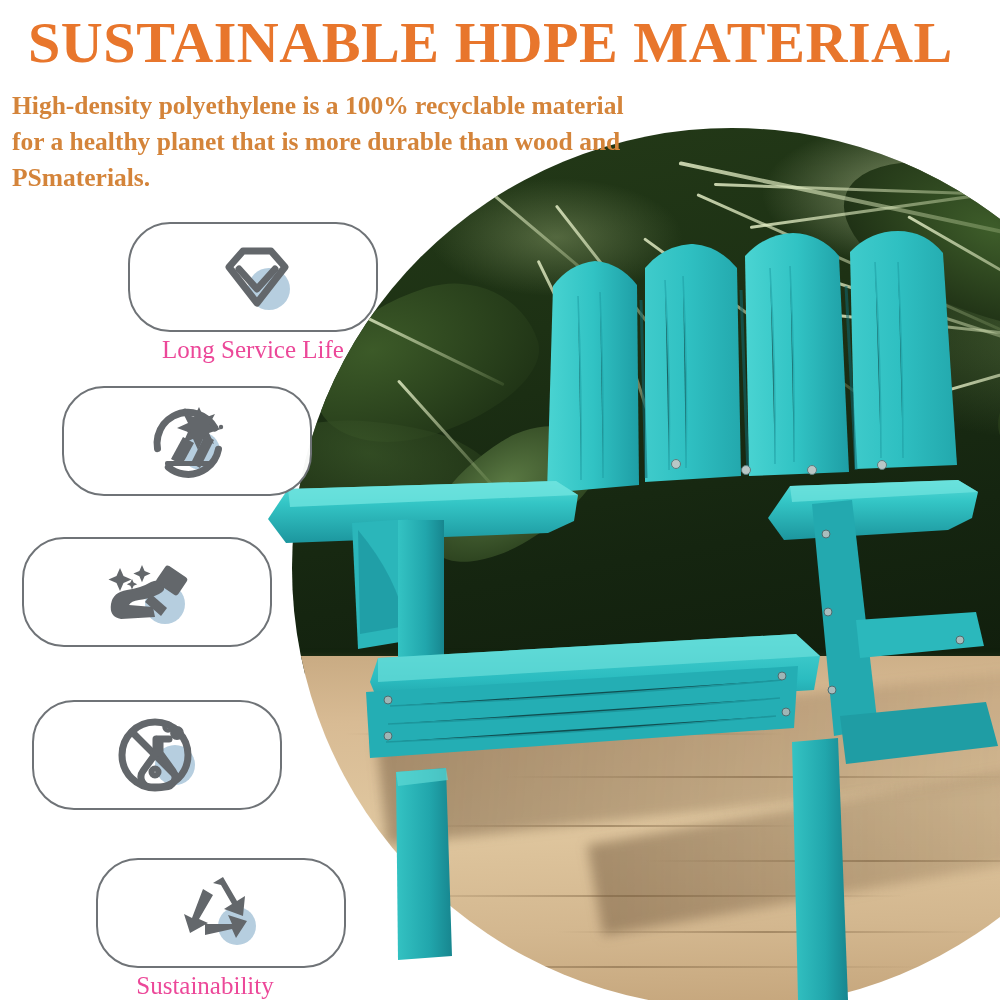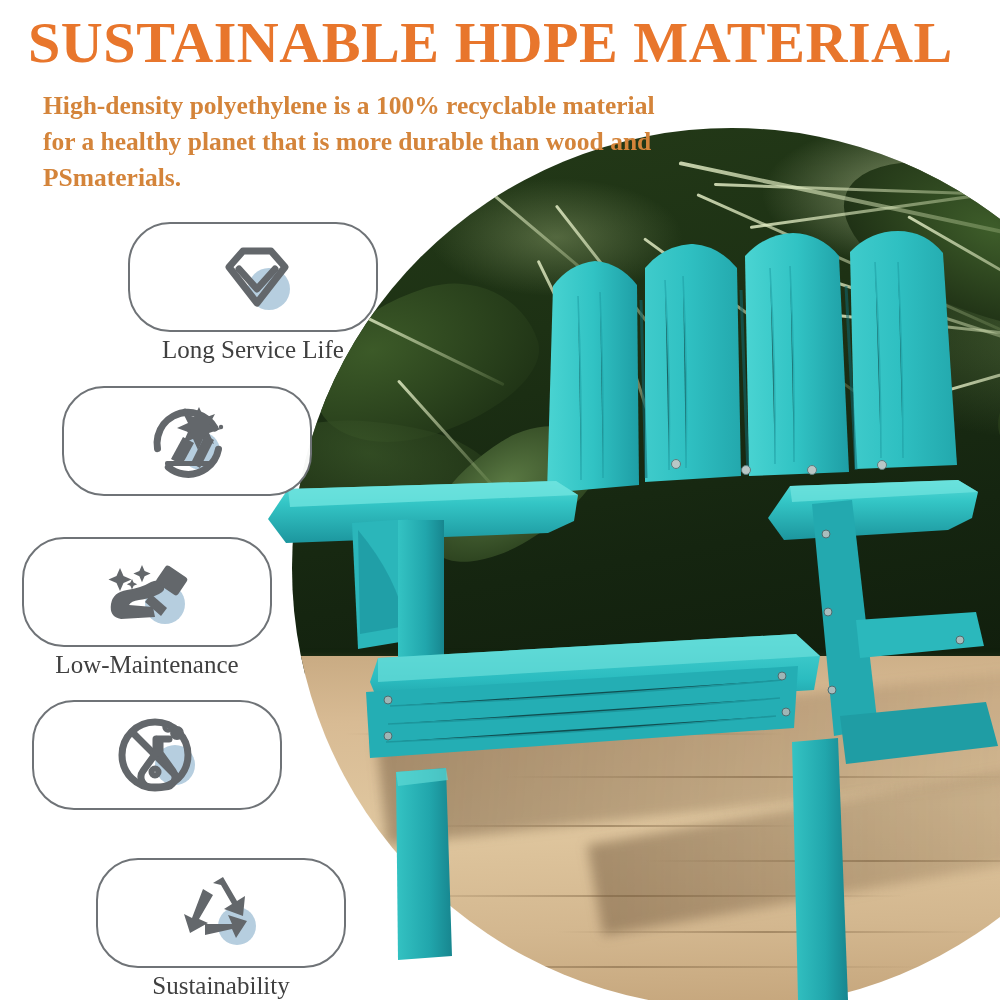--- a/index.html
+++ b/index.html
@@ -64,40 +64,40 @@
   .headline{
     position:absolute;left:28px;top:14px;z-index:6;
     font-size:57px;line-height:1.02;
     font-weight:700;letter-spacing:.5px;
     color:#E8762C;
     font-family:"Liberation Serif", serif;
     white-space:nowrap;
     transform:scaleX(1.02);transform-origin:left top;
   }
   .subtext{
-    position:absolute;left:43px;top:88px;z-index:6;
+    position:absolute;left:12px;top:88px;z-index:6;
     font-size:25.5px;line-height:1.42;
     font-weight:700;
     color:#D4843A;
     font-family:"Liberation Serif", serif;
     max-width:640px;
   }
 
   
   .badge{
     position:absolute;z-index:5;
     width:250px;height:110px;
     border:2px solid #6f7377;
     border-radius:42px;
     background:rgba(255,255,255,.97);
     box-sizing:border-box;
   }
   .badge-label{
     position:absolute;z-index:6;
-    color:#404040;
+    color:#ec4899;
     font-family:"Liberation Serif", serif;
     font-size:25px;
     font-weight:400;
     white-space:nowrap;
     text-align:center;
   }
   .icon-wrap{
     position:absolute;left:50%;top:50%;
     transform:translate(-50%,-50%);
     width:104px;height:80px;
@@ -308,21 +308,20 @@
           <path d="M25 16 l3.5 8 l8 3.5 l-8 3.5 l-3.5 8 l-3.5 -8 l-8 -3.5 l8 -3.5 z"></path>
           <path d="M47 13 l2.6 6 l6 2.6 l-6 2.6 l-2.6 6 l-2.6 -6 l-6 -2.6 l6 -2.6 z"></path>
           <path d="M37 27 l1.6 3.6 l3.6 1.6 l-3.6 1.6 l-1.6 3.6 l-1.6 -3.6 l-3.6 -1.6 l3.6 -1.6 z"></path>
         </g>
         <path class="solid" d="M16 52 q2 -12 16 -14 q14 -2 24 -8 q8 -4 12 2 q4 6 -4 10 q-10 5 -20 6 q-8 1 -10 5 l24 2 l2 10 l-34 2 q-12 -2 -10 -15 z"></path>
         <rect class="solid" x="64" y="18" width="26" height="21" rx="3" transform="rotate(34 77 28)"></rect>
         <path class="solid" d="M56 42 l16 14 l-6 8 l-16 -14 z"></path>
       </svg>
     </div>
   </div>
-  <div class="badge-label" style="left:22px;top:651px;width:250px;">Low-Maintenance</div>
 
   <div class="badge" style="left:32px;top:700px;">
     <div class="icon-wrap">
       <svg viewBox="0 0 104 80">
         <circle class="accent" cx="70" cy="50" r="20"></circle>
         <circle class="stroke" cx="50" cy="40" r="33"></circle>
         <line class="stroke" x1="27" y1="17" x2="73" y2="63"></line>
         <path class="stroke" d="M52 24 l12 0 M55 24 l0 14 l13 18 a10 10 0 0 1 -8 16 l-14 0 a10 10 0 0 1 -8 -16 l13 -18 l0 -14"></path>
         <circle class="stroke" cx="50" cy="57" r="3" stroke-width="4"></circle>
         <circle class="stroke" cx="72" cy="18" r="3.4" stroke-width="4"></circle>
@@ -336,15 +335,15 @@
       <svg viewBox="0 0 104 80">
         <circle class="accent" cx="68" cy="53" r="19"></circle>
         <g class="solid">
           <path d="M44 10 l10 -6 l14 24 l8 -5 l-2 20 l-19 -7 l8 -5 l-11 -19 z"></path>
           <path d="M34 16 l10 6 l-14 24 l9 4 l-18 10 l-6 -19 l8 4 z"></path>
           <path d="M36 62 l0 -11 l27 0 l-4 -9 l19 6 l-11 17 l-4 -9 z"></path>
         </g>
       </svg>
     </div>
   </div>
-  <div class="badge-label" style="left:96px;top:972px;width:250px;">Sustainability</div>
+  <div class="badge-label" style="left:80px;top:972px;width:250px;">Sustainability</div>
 
 </div>
 
 </body></html>

